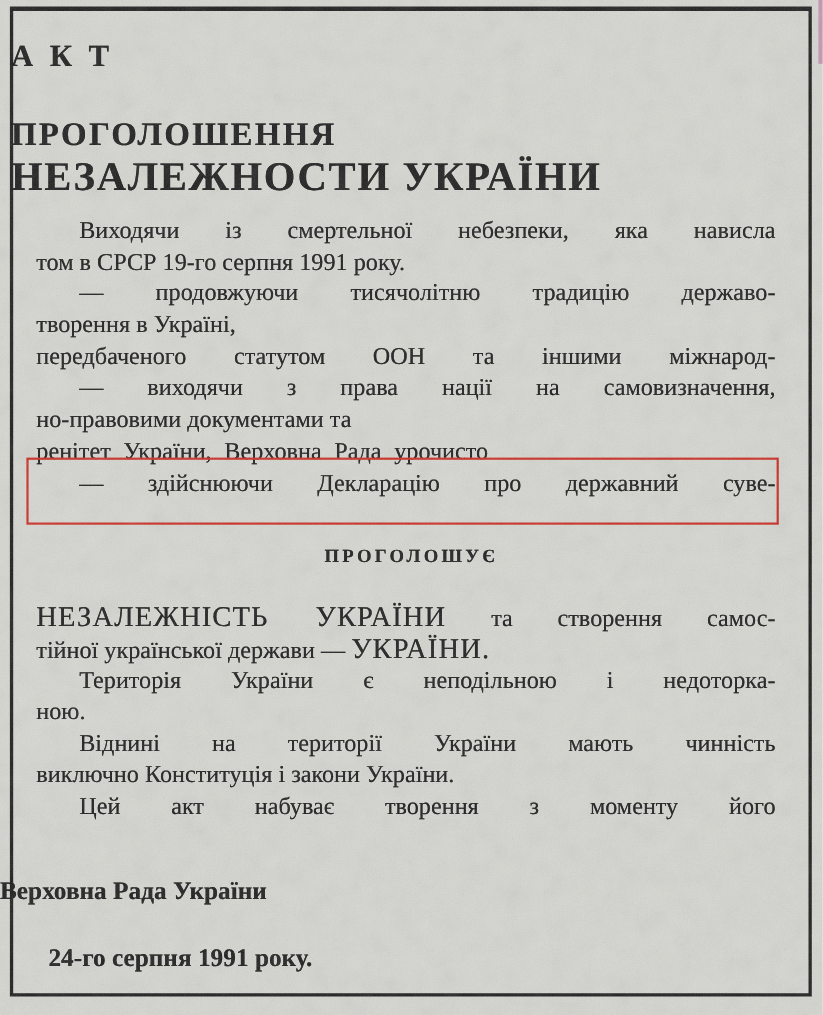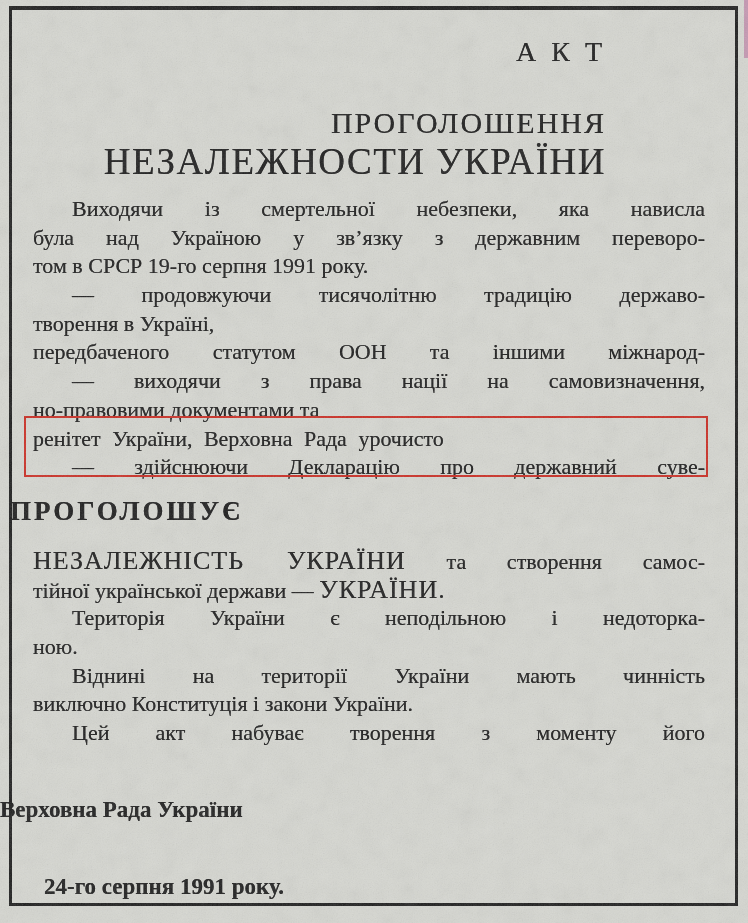--- a/index.html
+++ b/index.html
@@ -19,60 +19,59 @@
   .frame{
     position:absolute;left:9px;top:6px;
     width:729px;height:900px;
     box-sizing:border-box;
     border:3px solid #1a1a1a;
     border-top-width:4px;
     z-index:1;
   }
   .title{
     position:absolute;left:10px;top:33px;width:596px;
-    text-align:right;font-weight:400;z-index:2;
+    text-align:left;font-weight:700;z-index:2;
     text-shadow:0 0 0.5px rgba(25,25,25,.85);
   }
   .title .t1{font-size:28px;line-height:38px;letter-spacing:4px;}
   .title .t2{font-size:30px;line-height:39px;letter-spacing:2px;margin-top:32px;}
   .title .t3{font-size:37px;line-height:40px;letter-spacing:1.5px;}
   .bodyblock{
     position:absolute;left:33px;width:672px;z-index:2;
     font-size:22px;font-weight:400;
     text-shadow:0 0 0.5px rgba(25,25,25,.8);
   }
   .blockA{top:195px;}
   .blockB{top:547px;}
   .bl{height:28.7px;line-height:28.7px;white-space:nowrap;}
   .jl{white-space:normal;text-align:justify;text-align-last:justify;}
   .ind{padding-left:39px;box-sizing:border-box;}
   .wide{word-spacing:6px;}
   .caps{font-size:26px;letter-spacing:1px;}
   .proclaims{
     position:absolute;left:10px;top:496px;width:728px;z-index:2;
-    text-align:left;font-size:27px;font-weight:700;letter-spacing:3px;
+    text-align:center;font-size:17px;font-weight:700;letter-spacing:3px;
     text-shadow:0 0 0.5px rgba(25,25,25,.85);
   }
   .highlight-box{
     position:absolute;left:24px;top:416px;
     width:684px;height:61px;
     box-sizing:border-box;
     border:2px solid #cb2a20;
     z-index:4;pointer-events:none;
   }
   .signature{
     position:absolute;left:0;top:797px;width:665px;z-index:2;
     text-align:left;font-size:23px;font-weight:700;
     text-shadow:0 0 0.5px rgba(25,25,25,.8);
   }
   .dateline{
     position:absolute;left:44px;top:858px;z-index:2;
     font-size:23px;font-weight:700;
     text-shadow:0 0 0.5px rgba(25,25,25,.8);
-    margin-top:16px;
   }
   .edge-artifact{
     position:absolute;right:0;top:0;width:4px;height:58px;
     background:#bd7fa4;opacity:.75;z-index:3;
   }
 </style>
 </head>
 <body>
 
 <div class="page">
@@ -80,21 +79,20 @@
   <div class="frame"></div>
 
   <div class="title">
     <div class="t1">А К Т</div>
     <div class="t2">ПРОГОЛОШЕННЯ</div>
     <div class="t3">НЕЗАЛЕЖНОСТИ УКРАЇНИ</div>
   </div>
 
   <div class="bodyblock blockA">
     <div class="bl jl ind">Виходячи із смертельної небезпеки, яка нависла</div>
-    <div class="bl jl">була над Україною у зв’язку з державним переворо-</div>
     <div class="bl">том в СРСР 19-го серпня 1991 року.</div>
     <div class="bl jl ind">— продовжуючи тисячолітню традицію державо-</div>
     <div class="bl">творення в Україні,</div>
     <div class="bl jl">передбаченого статутом ООН та іншими міжнарод-</div>
     <div class="bl jl ind">— виходячи з права нації на самовизначення,</div>
     <div class="bl">но-правовими документами та</div>
     <div class="bl wide">ренітет України, Верховна Рада урочисто</div>
     <div class="bl jl ind">— здійснюючи Декларацію про державний суве-</div>
   </div>
 

